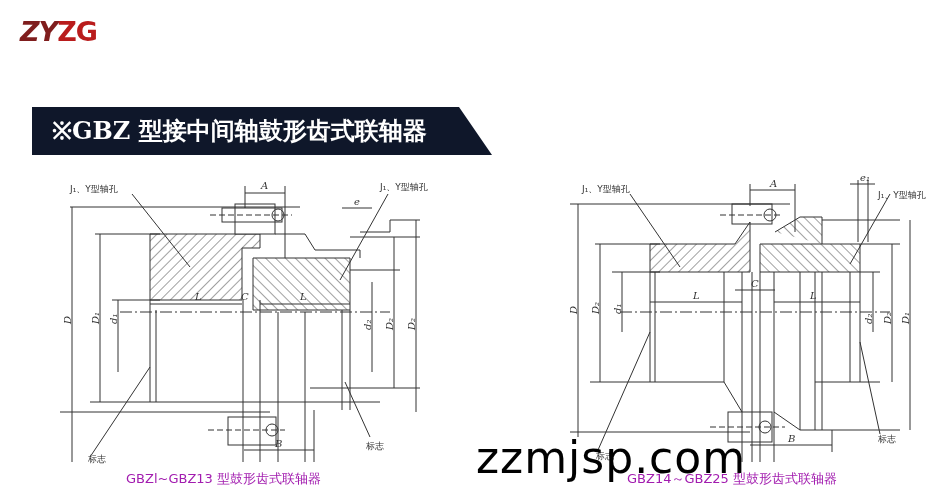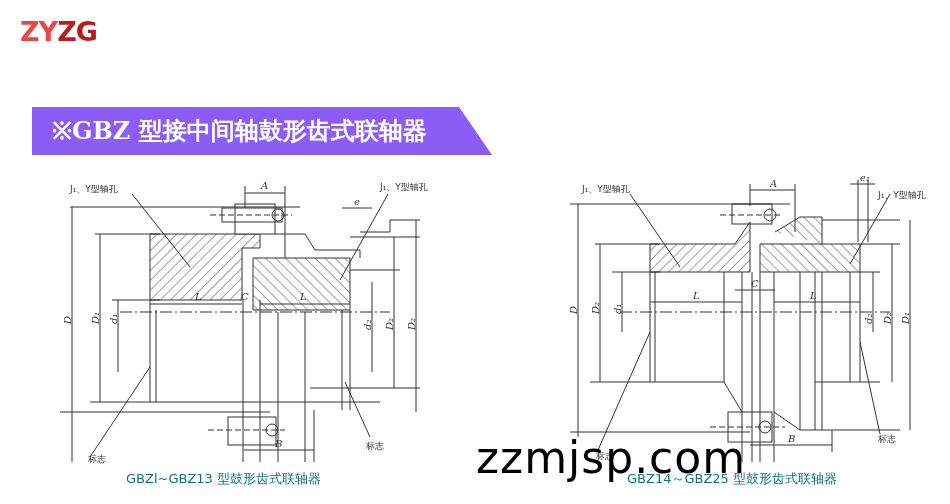--- a/index.html
+++ b/index.html
@@ -4,37 +4,37 @@
 <style>
   html, body { margin: 0; padding: 0; }
   body {
     width: 950px; height: 504px; background: #ffffff; position: relative; overflow: hidden;
     font-family: "DejaVu Sans", sans-serif;
   }
   .logo {
     position: absolute; left: 20px; top: 18px; font-family: "DejaVu Sans", sans-serif;
     font-weight: 900; font-size: 27px; letter-spacing: -1px; line-height: 1;
   }
-  .logo .zy { color: #ef4444; }
+  .logo .zy { color: #7f1d1d; font-style: italic; }
   .logo .zg { color: #b91c1c; }
   .banner {
     position: absolute; left: 32px; top: 107px; width: 460px; height: 48px;
-    background: #8b5cf6;
+    background: #0f172a;
     clip-path: polygon(0 0, 427px 0, 460px 48px, 0 48px);
   }
   .banner-title {
     position: absolute; left: 20px; top: 8px; color: #ffffff; white-space: nowrap;
     font-family: "DejaVu Serif", serif; font-weight: bold; font-size: 24px; line-height: 32px;
   }
   .drawing { position: absolute; }
   .drawing svg { display: block; }
   .lbl { font-family: "DejaVu Serif", serif; font-style: italic; font-size: 10px; fill: #333; }
   .cn { font-family: "DejaVu Sans", sans-serif; font-size: 9px; fill: #333; }
   .caption {
-    position: absolute; top: 470px; font-size: 13px; color: #0f766e; white-space: nowrap;
+    position: absolute; top: 470px; font-size: 13px; color: #a21caf; white-space: nowrap;
     font-family: "DejaVu Sans", sans-serif;
   }
   .watermark {
     position: absolute; left: 476px; top: 436px; font-size: 44px; color: #000; white-space: nowrap;
     font-family: "DejaVu Sans", sans-serif; letter-spacing: 1px; line-height: 1;
   }
 </style>
 </head>
 <body>
 

